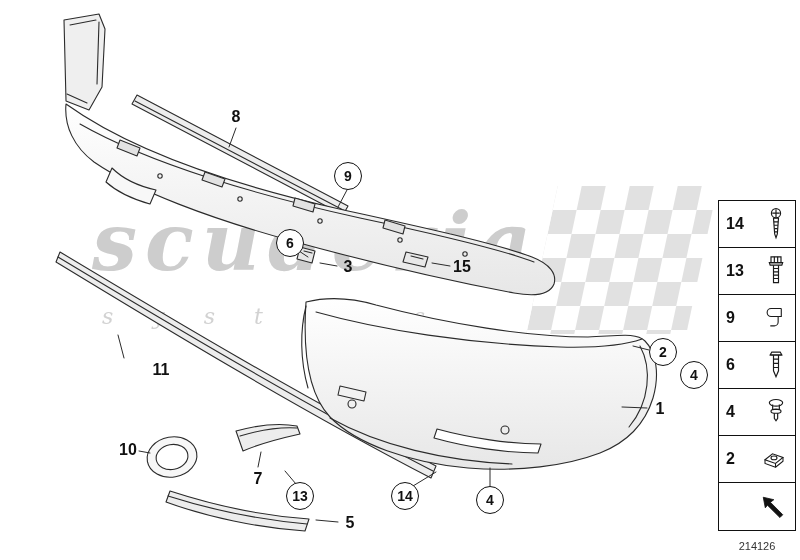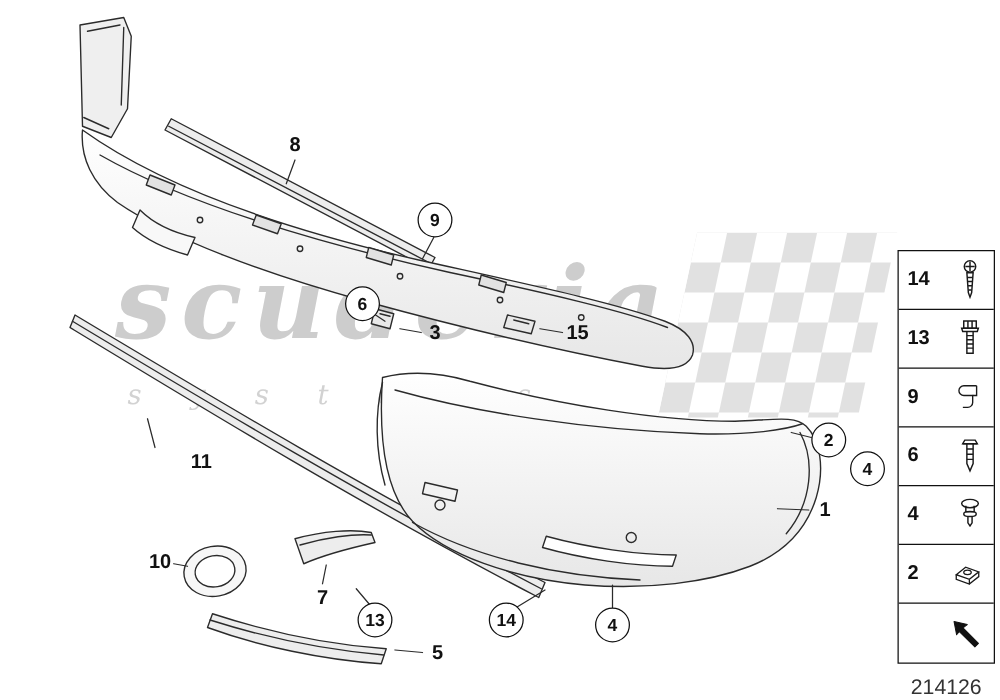--- a/index.html
+++ b/index.html
@@ -29,21 +29,21 @@
   .legend{position:absolute;left:718px;top:200px;width:78px;border:1.5px solid #111;
           background:#fff;box-sizing:border-box;}
   .legend-cell{height:47px;border-bottom:1.5px solid #111;display:flex;align-items:center;
                justify-content:space-between;padding:0 7px;box-sizing:border-box;}
   .legend-cell:last-child{border-bottom:none;}
   .legend-num{font-weight:bold;font-size:16px;color:#111;}
   .legend-icon{display:flex;align-items:center;justify-content:center;flex:1;}
   .legend-icon svg{display:block;margin-left:auto;margin-right:2px;}
   
   .part-number{position:absolute;left:718px;top:540px;width:78px;text-align:center;
-               font-size:17px;color:#333;}
+               font-size:11px;color:#333;}
 </style>
 </head>
 <body>
 
 <div class="stage">
 
   <div class="wm-brand">scuderia</div>
   <div class="wm-sub">s y s t e m s</div>
   <div class="flag"></div>
 

